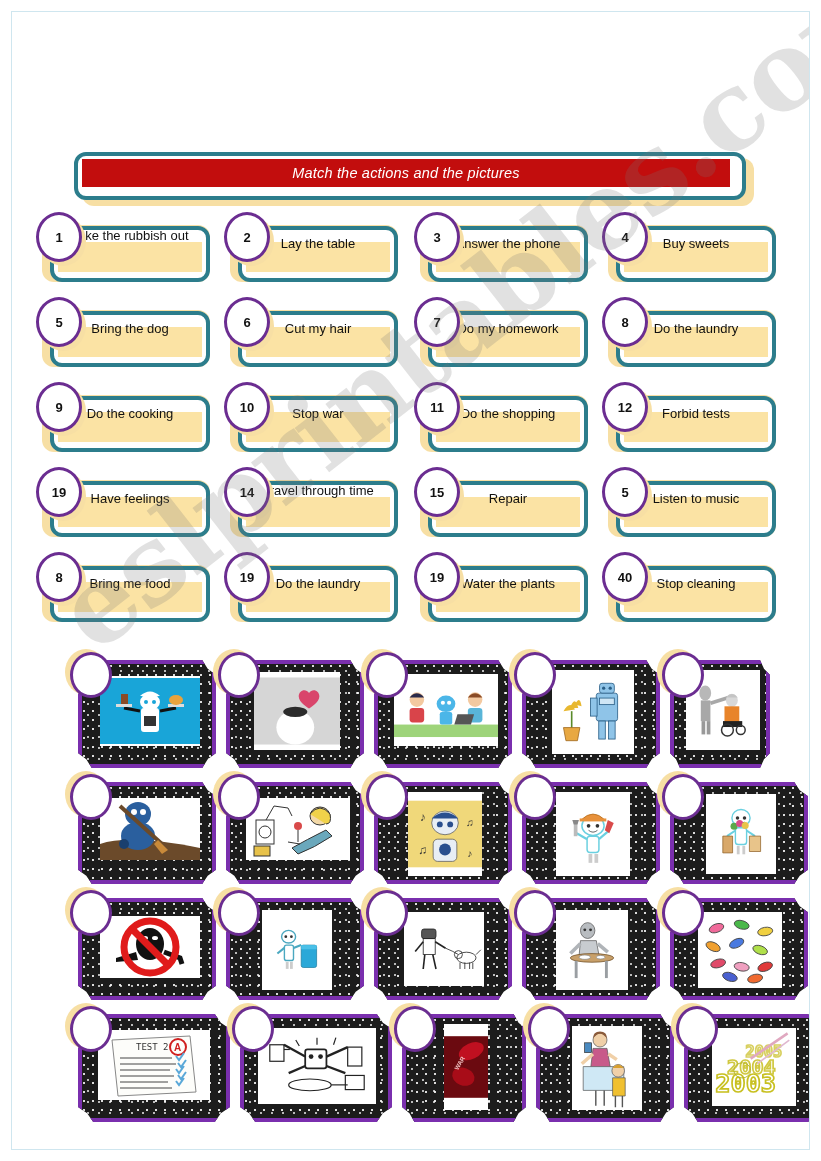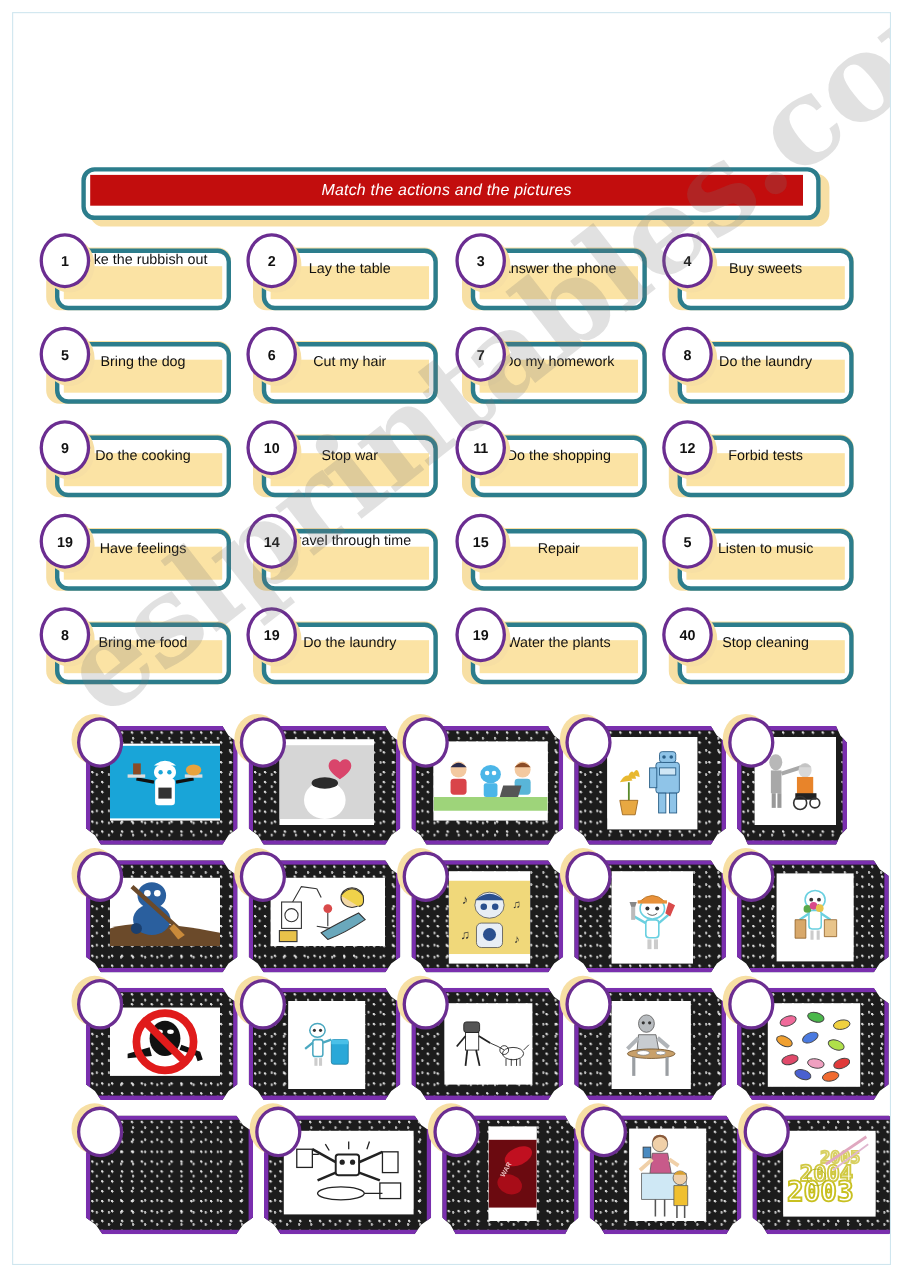--- a/index.html
+++ b/index.html
@@ -662,20 +662,35 @@
               <ellipse cx="38" cy="74" rx="9" ry="5" fill="#4a60d0" transform="rotate(18 38 74)"></ellipse>
               <ellipse cx="68" cy="76" rx="9" ry="5" fill="#f06a30" transform="rotate(-12 68 76)"></ellipse>
             </g>
           </svg>
         </div>
         <div class="card-circle-shadow"></div>
         <div class="card-circle"></div>
       </div>
       <div class="card" style="left: 42px; top: 354px; width: 168px; height: 124px;">
         <div class="card-frame" style="width: 152px; height: 108px;"></div>
+        <div class="card-photo" style="left: 28px; top: 24px; width: 112px; height: 70px;">
+          <svg viewBox="0 0 100 70" class="ph">
+            <rect width="100" height="70" fill="#fff"></rect>
+            <path d="M8 10 L86 6 L92 62 L14 66z" fill="#fdfdfa" stroke="#888"></path>
+            <text x="32" y="20" font-size="9" font-family="monospace" fill="#333">TEST 2</text>
+            <circle cx="74" cy="17" r="8" fill="none" stroke="#d02020" stroke-width="2"></circle>
+            <text x="70" y="21" font-size="10" fill="#d02020" font-weight="bold">A</text>
+            <g stroke="#444">
+              <path d="M16 28h52M16 34h56M16 40h50M16 46h54M16 52h48M16 58h52"></path>
+            </g>
+            <g stroke="#5aa8d8" stroke-width="2" fill="none">
+              <path d="M72 26l3 4 5-7M74 33l3 4 5-7M72 39l3 4 5-7M74 45l3 4 5-7M72 51l3 4 5-7"></path>
+            </g>
+          </svg>
+        </div>
         <div class="card-circle-shadow"></div>
         <div class="card-circle"></div>
       </div>
       <div class="card" style="left: 204px; top: 354px; width: 168px; height: 124px;">
         <div class="card-frame" style="width: 152px; height: 108px;"></div>
         <div class="card-photo" style="left: 26px; top: 22px; width: 118px; height: 76px;">
           <svg viewBox="0 0 100 56" class="ph">
             <rect width="100" height="56" fill="#fff"></rect>
             <rect x="40" y="14" width="18" height="16" rx="2" fill="none" stroke="#222" stroke-width="1.5"></rect>
             <circle cx="45" cy="20" r="2" fill="#222"></circle>

